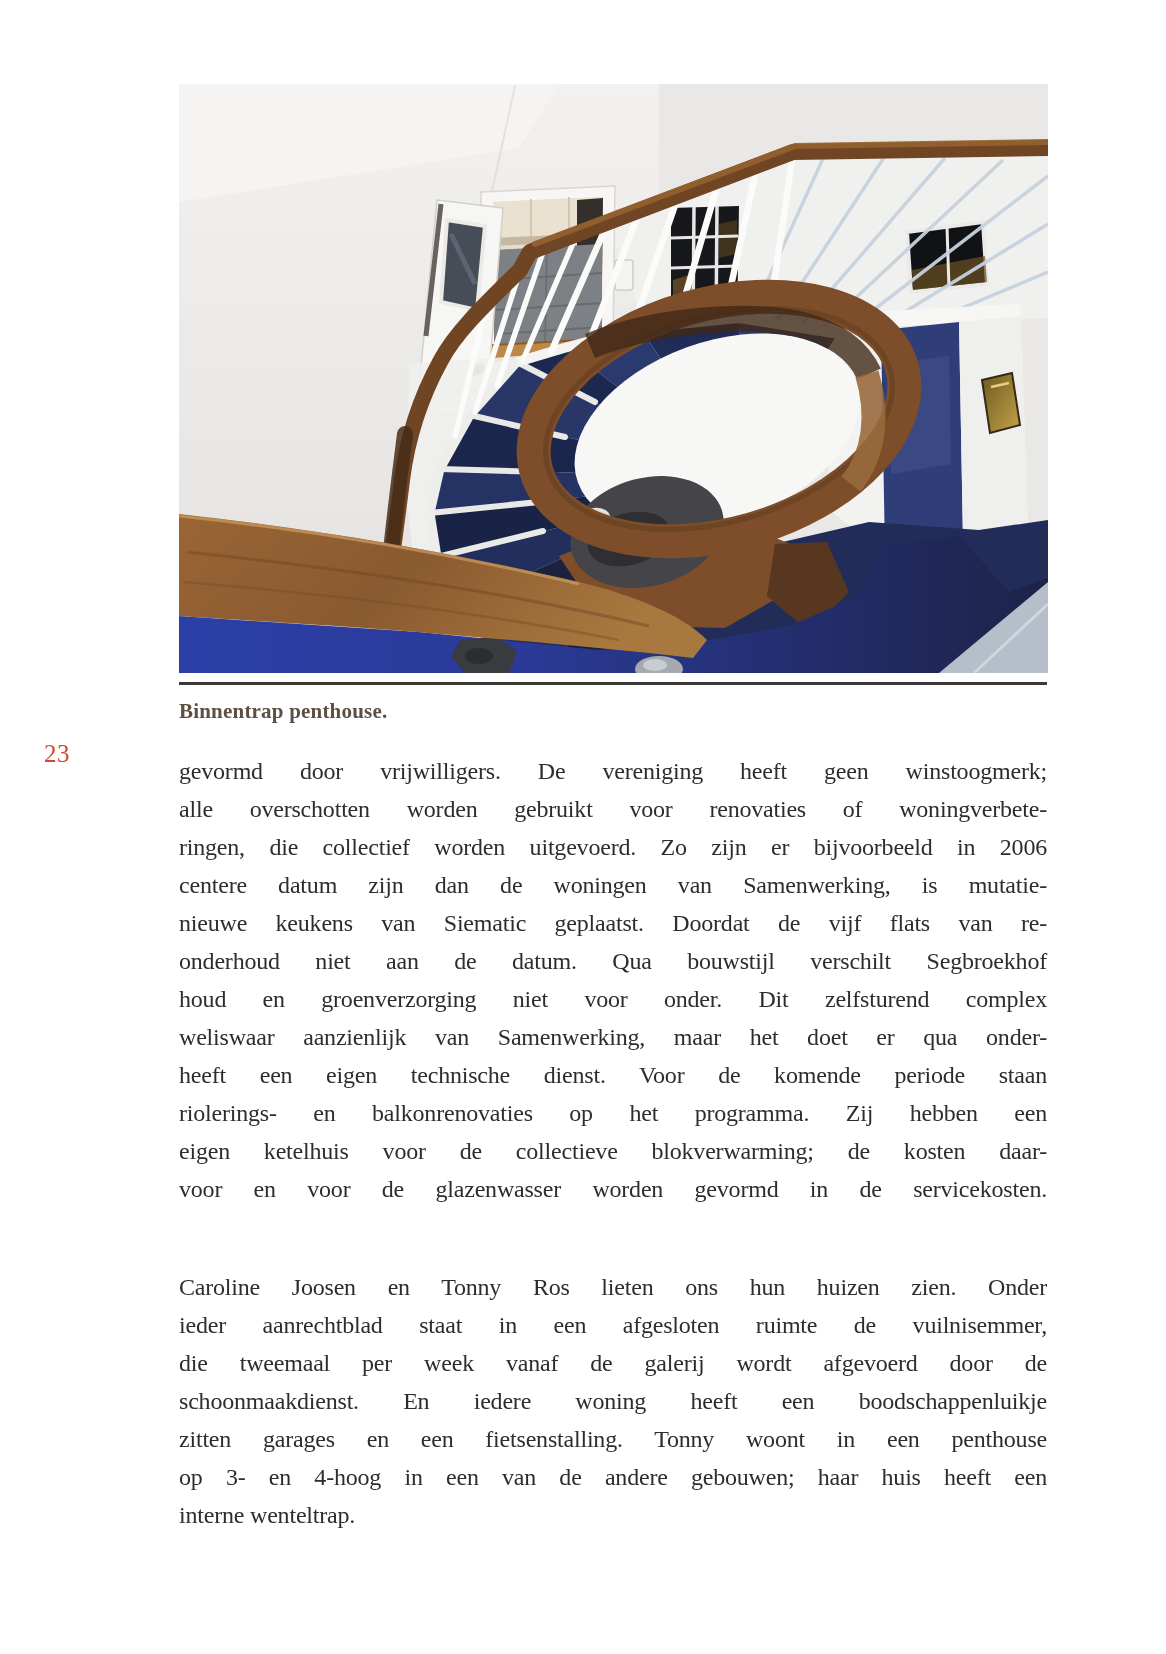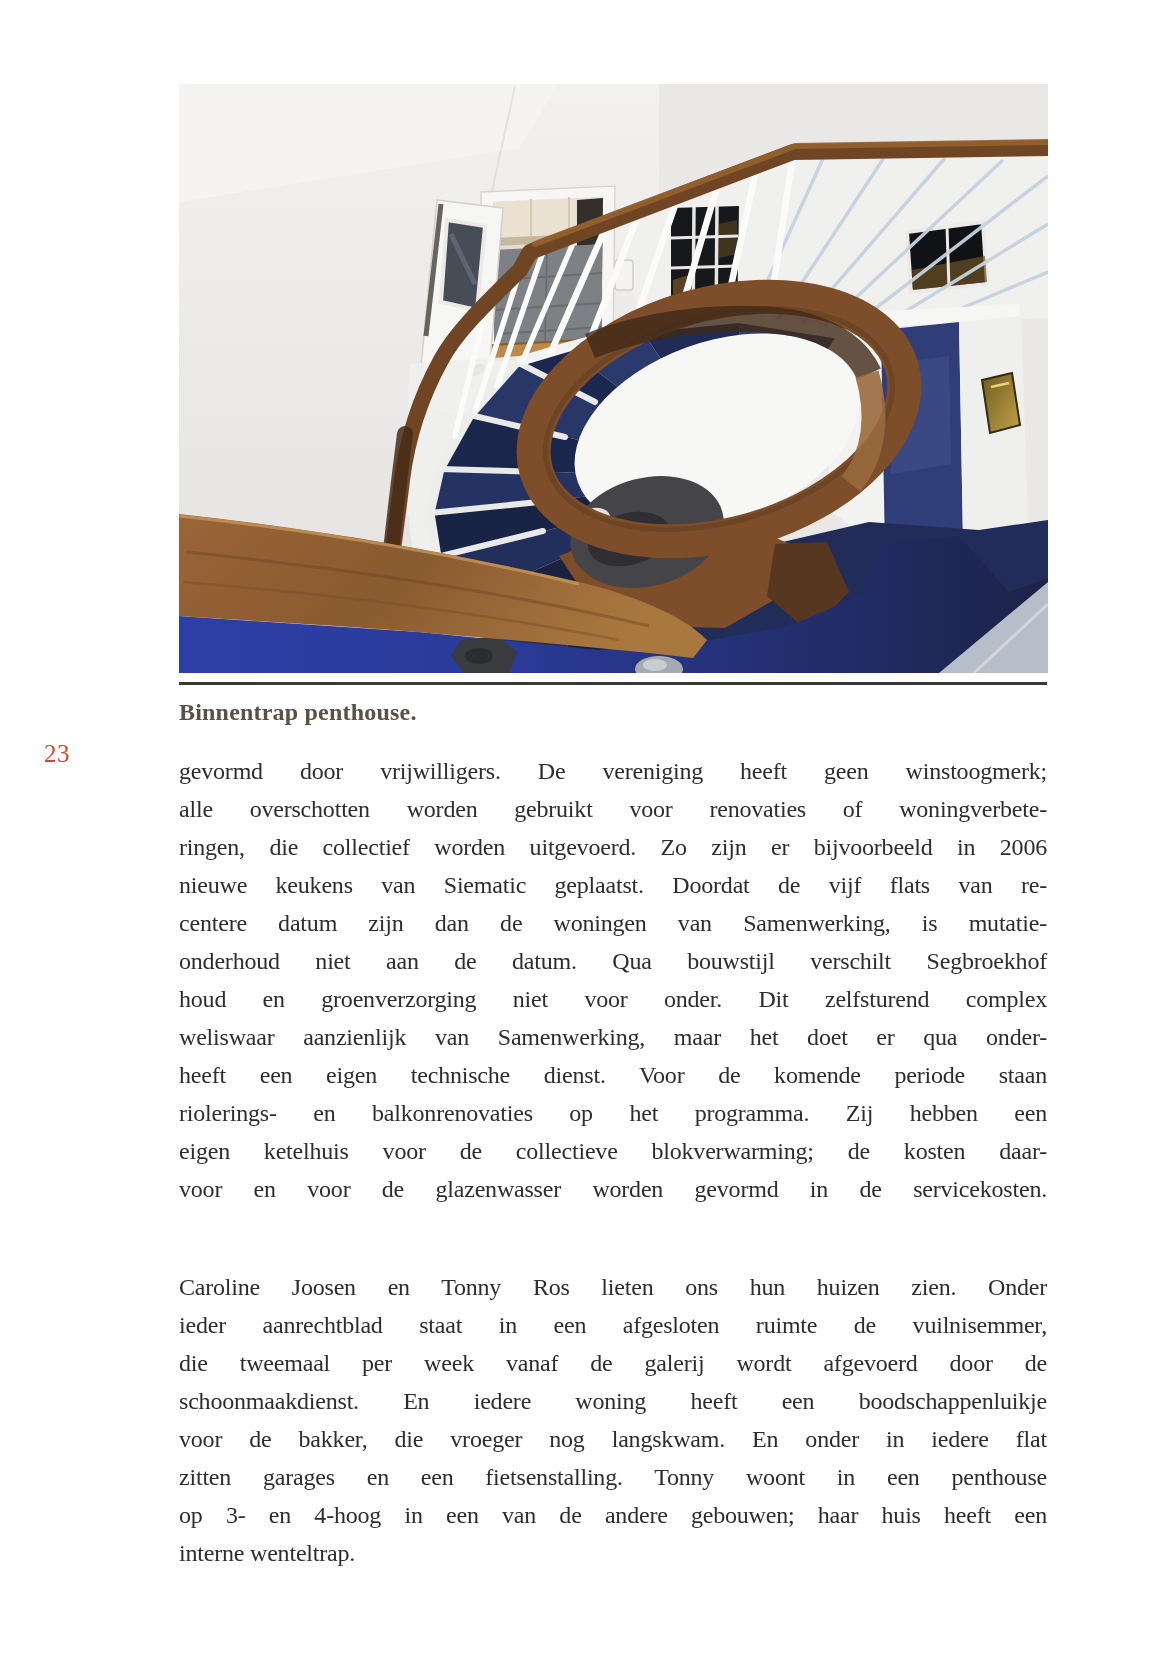--- a/index.html
+++ b/index.html
@@ -13,21 +13,21 @@
   }
   .photo{
     position:absolute; left:179px; top:84px; width:869px; height:589px; overflow:hidden;
   }
   .photo svg{display:block; width:869px; height:589px;}
   .rule{
     position:absolute; left:179px; top:682px; width:868px; height:3px; background:var(--divider);
   }
   .caption{
     position:absolute; left:179px; top:699px; width:868px;
-    font-size:24px; font-weight:700; color:var(--caption); letter-spacing:.2px;
+    font-size:21px; font-weight:700; color:var(--caption); letter-spacing:.2px;
   }
   .pagenum{
     position:absolute; left:44px; top:740px;
     font-size:25px; color:var(--pagenum); letter-spacing:.5px;
   }
   .body{
     position:absolute; left:179px; top:752px; width:868px;
     font-size:24px; line-height:38px; color:var(--bodytext); letter-spacing:-0.2px;
   }
   .para + .para{margin-top:60px;}
@@ -238,35 +238,34 @@
 
   <div class="caption">Binnentrap penthouse.</div>
 
   <div class="pagenum">23</div>
 
   <div class="body">
       <div class="para">
         <div class="line">gevormd door vrijwilligers. De vereniging heeft geen winstoogmerk;</div>
         <div class="line">alle overschotten worden gebruikt voor renovaties of woningverbete-</div>
         <div class="line">ringen, die collectief worden uitgevoerd. Zo zijn er bijvoorbeeld in 2006</div>
+        <div class="line">centere datum zijn dan de woningen van Samenwerking, is mutatie-</div>
         <div class="line">nieuwe keukens van Siematic geplaatst. Doordat de vijf flats van re-</div>
-        <div class="line">centere datum zijn dan de woningen van Samenwerking, is mutatie-</div>
         <div class="line">onderhoud niet aan de datum. Qua bouwstijl verschilt Segbroekhof</div>
         <div class="line">houd en groenverzorging niet voor onder. Dit zelfsturend complex</div>
         <div class="line">weliswaar aanzienlijk van Samenwerking, maar het doet er qua onder-</div>
         <div class="line">heeft een eigen technische dienst. Voor de komende periode staan</div>
         <div class="line">riolerings- en balkonrenovaties op het programma. Zij hebben een</div>
         <div class="line">eigen ketelhuis voor de collectieve blokverwarming; de kosten daar-</div>
         <div class="line">voor en voor de glazenwasser worden gevormd in de servicekosten.</div>
       </div>
       <div class="para">
         <div class="line">Caroline Joosen en Tonny Ros lieten ons hun huizen zien. Onder</div>
         <div class="line">ieder aanrechtblad staat in een afgesloten ruimte de vuilnisemmer,</div>
         <div class="line">die tweemaal per week vanaf de galerij wordt afgevoerd door de</div>
         <div class="line">schoonmaakdienst. En iedere woning heeft een boodschappenluikje</div>
-        <div class="line">voor de bakker, die vroeger nog langskwam. En onder in iedere flat</div>
         <div class="line">zitten garages en een fietsenstalling. Tonny woont in een penthouse</div>
         <div class="line">op 3- en 4-hoog in een van de andere gebouwen; haar huis heeft een</div>
         <div class="line no-just">interne wenteltrap.</div>
       </div>
     </div>
 
 </div>
 
 </body></html>

